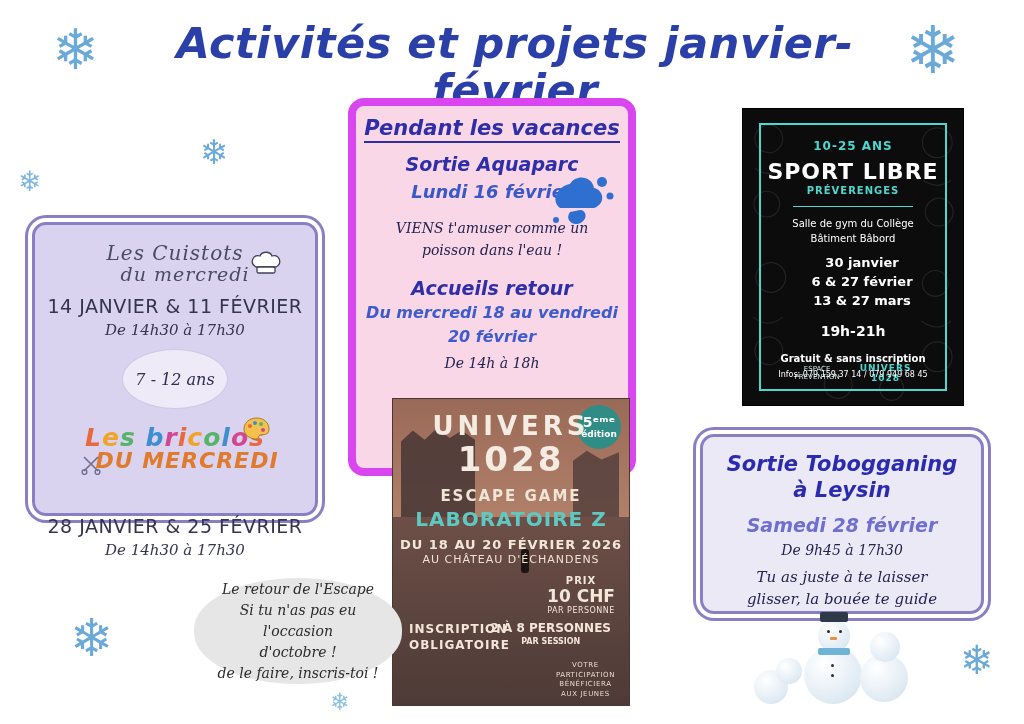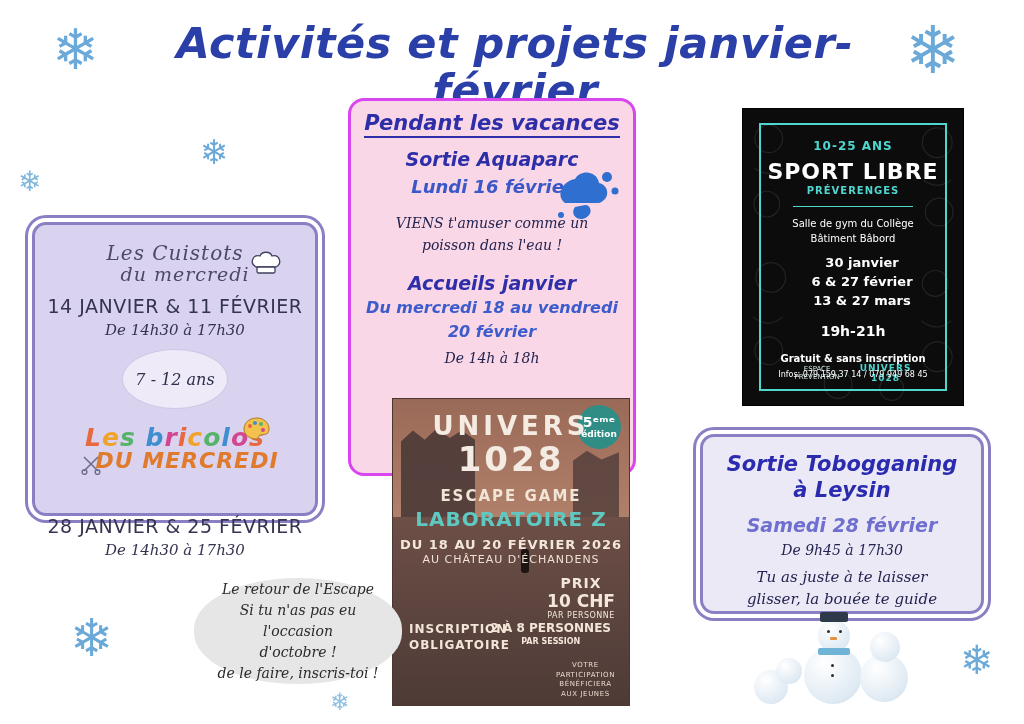--- a/index.html
+++ b/index.html
@@ -171,21 +171,21 @@
     color:#6d6d8f;
   }
 
   
   .card-vac {
     left: 348px;
     top: 98px;
     width: 288px;
     height: 378px;
     background: #f9d7e7;
-    border: 3px solid #d946ef;
+    border: 8px solid #d946ef;
     border-radius: 16px;
     text-align: center;
     padding-top: 10px;
     color: #2a2a6a;
   }
   .vac-title {
     font-family: "DejaVu Sans", sans-serif;
     font-weight: bold;
     font-style: italic;
     font-size: 21px;
@@ -300,21 +300,21 @@
     position:absolute; left:0; right:0; top:138px; text-align:center;
     font-size:13px; font-weight:bold; letter-spacing:1px; color:#f3e7d9;
   }
   .poster-lieu {
     position:absolute; left:0; right:0; top:154px; text-align:center;
     font-size:11px; letter-spacing:1px; color:#efe2d4;
   }
   .poster-prix {
     position:absolute; right:14px; top:176px; text-align:center; color:#f3e7d9;
   }
-  .poster-prix .lbl { font-size:14px; font-weight:bold; letter-spacing:1px; }
+  .poster-prix .lbl { font-size:10px; font-weight:bold; letter-spacing:1px; }
   .poster-prix .val { font-size:17px; font-weight:bold; }
   .poster-prix .per { font-size:8px; letter-spacing:.5px; }
   .poster-insc {
     position:absolute; left:16px; top:222px; font-size:12px; font-weight:bold;
     letter-spacing:1px; color:#f2e6d8; line-height:1.35;
   }
   .poster-pers {
     position:absolute; right:18px; top:222px; font-size:12px; font-weight:bold;
     text-align:center; color:#f2e6d8; line-height:1.3;
   }
@@ -511,21 +511,21 @@
       <div class="dates-sub">De 14h30 à 17h30</div>
     </div>
   </div>
 
   <div class="card card-vac">
     <div class="vac-title">Pendant les vacances</div>
     <div class="vac-h2">Sortie Aquaparc</div>
     <div class="vac-h3">Lundi 16 février</div>
     <div class="vac-p" style="margin-top:16px">VIENS t'amuser comme un</div>
     <div class="vac-p" style="margin-top:2px">poisson dans l'eau !</div>
-    <div class="vac-h2" style="margin-top:16px">Accueils janvier</div>
+    <div class="vac-h2" style="margin-top:16px">Accueils retour</div>
     <div class="vac-blue">Du mercredi 18 au vendredi</div>
     <div class="vac-blue">20 février</div>
     <div class="vac-p">De 14h à 18h</div>
 
     <div class="splash">
       <svg width="78" height="70" viewBox="0 0 78 70">
         <path d="M20 44 C10 36 18 22 30 20 C36 10 52 12 54 24 C64 26 66 40 54 44 Z" fill="#2f6fd0"></path>
         <path d="M30 48 C24 56 34 64 42 58 C48 54 46 46 40 46 Z" fill="#2f6fd0"></path>
         <circle cx="62" cy="18" r="5" fill="#2f6fd0"></circle>
         <circle cx="70" cy="32" r="3.5" fill="#2f6fd0"></circle>

